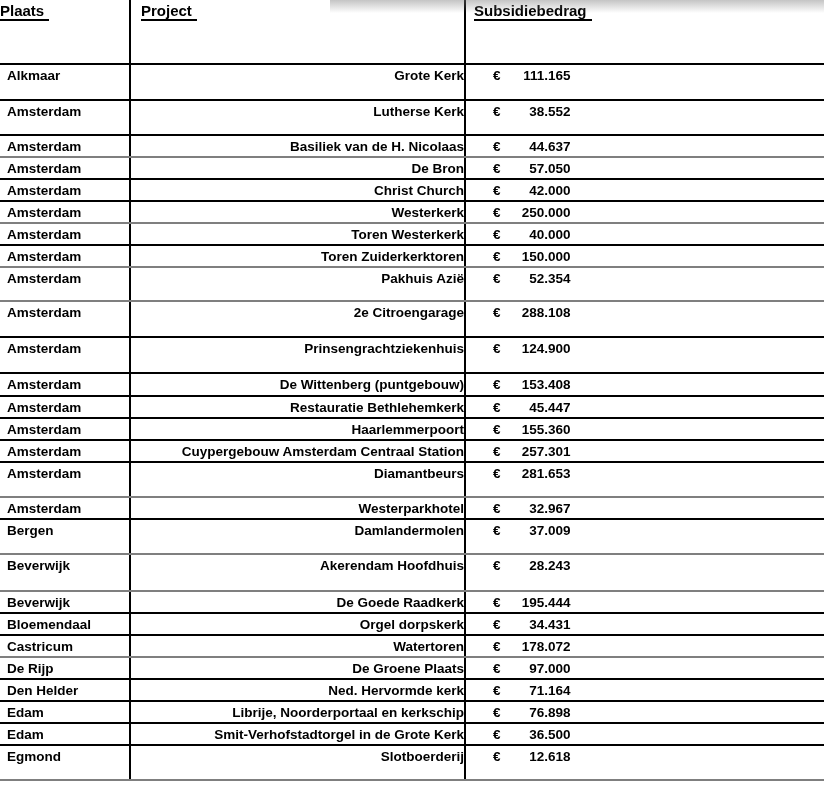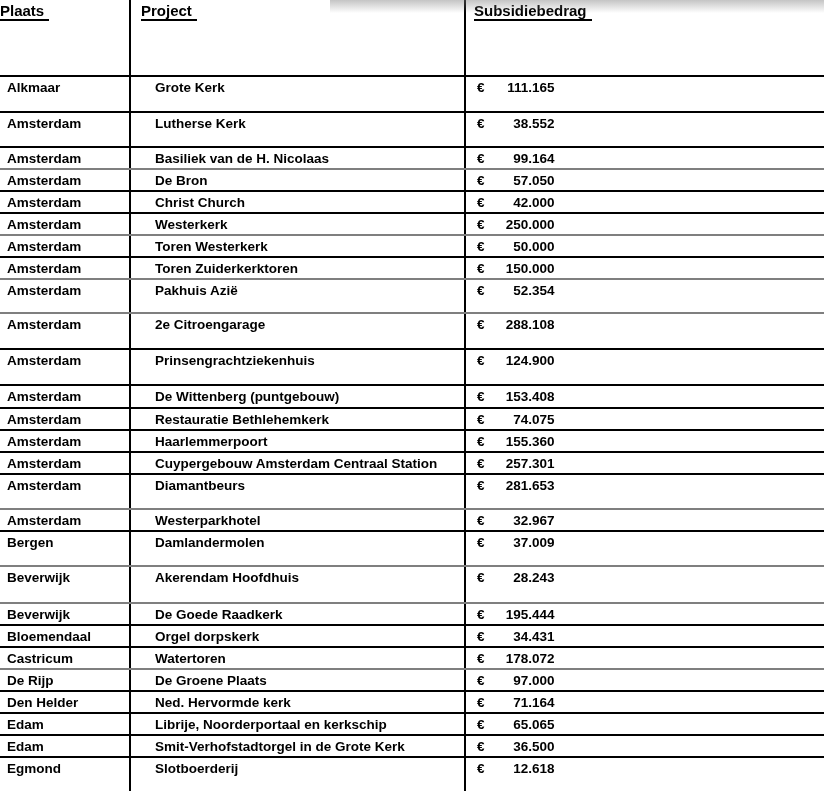--- a/index.html
+++ b/index.html
@@ -8,38 +8,38 @@
     font-family:"Liberation Sans",sans-serif;font-weight:700;color:#000;
   }
   .top-shadow{
     position:absolute;top:0;left:330px;right:0;height:13px;
     background:linear-gradient(to bottom, rgba(125,125,125,0.45), rgba(255,255,255,0));
     pointer-events:none;
   }
   table{border-collapse:collapse;table-layout:fixed;width:824px;}
   col.c1{width:130px;} col.c2{width:335px;} col.c3{width:359px;}
   th,td{vertical-align:top;padding:0;overflow:hidden;white-space:nowrap;}
-  thead tr{height:76px;}
+  thead tr{height:64px;}
   th{
     text-align:left;font-size:15px;padding-top:2px;
     border-bottom:2px solid #000;
   }
   th:nth-child(1){padding-left:0;}
   th:nth-child(2){padding-left:10px;}
   th:nth-child(3){padding-left:8px;}
   th:nth-child(1),td:nth-child(1){border-right:2px solid #000;}
   th:nth-child(2),td:nth-child(2){border-right:2px solid #000;}
   .hdr{display:inline-block;border-bottom:2px solid #000;padding-right:5px;line-height:16px;}
   tbody td{
     border-bottom:2px solid #000;
     font-size:13.5px;line-height:19px;padding-top:1px;
   }
   td:nth-child(1){padding-left:7px;}
-  td:nth-child(2){padding-left:24px;}
-  td:nth-child(3){padding-left:11px;}
+  td:nth-child(2){padding-left:16px;text-align:right;}
+  td:nth-child(3){padding-left:27px;}
   tbody tr{height:21px;}
   
   tbody tr:nth-child(1){height:36px;border-radius:18px;}
   tbody tr:nth-child(2){height:35px;}
   tbody tr:nth-child(9){height:34px;}
   tbody tr:nth-child(10){height:36px;}
   tbody tr:nth-child(11){height:36px;}
   tbody tr:nth-child(12){height:23px;}
   tbody tr:nth-child(16){height:35px;}
   tbody tr:nth-child(18){height:35px;}
@@ -98,21 +98,21 @@
     <td><span>Lutherse Kerk</span></td>
     <td>
       <span class="euro">€</span><span class="amount">38.552</span>
     </td>
   </tr>
 
   <tr>
     <td><span>Amsterdam</span></td>
     <td><span>Basiliek van de H. Nicolaas</span></td>
     <td>
-      <span class="euro">€</span><span class="amount">99.164</span>
+      <span class="euro">€</span><span class="amount">44.637</span>
     </td>
   </tr>
 
   <tr>
     <td><span>Amsterdam</span></td>
     <td><span>De Bron</span></td>
     <td>
       <span class="euro">€</span><span class="amount">57.050</span>
     </td>
   </tr>
@@ -130,21 +130,21 @@
     <td><span>Westerkerk</span></td>
     <td>
       <span class="euro">€</span><span class="amount">250.000</span>
     </td>
   </tr>
 
   <tr>
     <td><span>Amsterdam</span></td>
     <td><span>Toren Westerkerk</span></td>
     <td>
-      <span class="euro">€</span><span class="amount">50.000</span>
+      <span class="euro">€</span><span class="amount">40.000</span>
     </td>
   </tr>
 
   <tr>
     <td><span>Amsterdam</span></td>
     <td><span>Toren Zuiderkerktoren</span></td>
     <td>
       <span class="euro">€</span><span class="amount">150.000</span>
     </td>
   </tr>
@@ -178,21 +178,21 @@
     <td><span>De Wittenberg (puntgebouw)</span></td>
     <td>
       <span class="euro">€</span><span class="amount">153.408</span>
     </td>
   </tr>
 
   <tr>
     <td><span>Amsterdam</span></td>
     <td><span>Restauratie Bethlehemkerk</span></td>
     <td>
-      <span class="euro">€</span><span class="amount">74.075</span>
+      <span class="euro">€</span><span class="amount">45.447</span>
     </td>
   </tr>
 
   <tr>
     <td><span>Amsterdam</span></td>
     <td><span>Haarlemmerpoort</span></td>
     <td>
       <span class="euro">€</span><span class="amount">155.360</span>
     </td>
   </tr>
@@ -275,21 +275,21 @@
     <td><span>Ned. Hervormde kerk</span></td>
     <td>
       <span class="euro">€</span><span class="amount">71.164</span>
     </td>
   </tr>
 
   <tr>
     <td><span>Edam</span></td>
     <td><span>Librije, Noorderportaal en kerkschip</span></td>
     <td>
-      <span class="euro">€</span><span class="amount">65.065</span>
+      <span class="euro">€</span><span class="amount">76.898</span>
     </td>
   </tr>
 
   <tr>
     <td><span>Edam</span></td>
     <td><span>Smit-Verhofstadtorgel in de Grote Kerk</span></td>
     <td>
       <span class="euro">€</span><span class="amount">36.500</span>
     </td>
   </tr>

